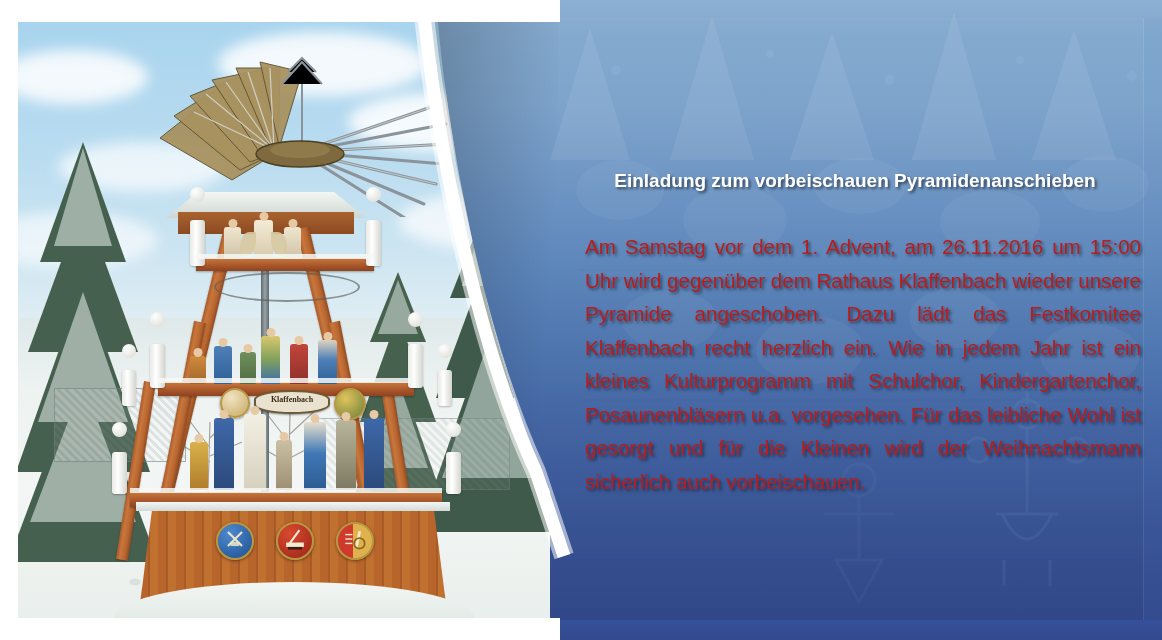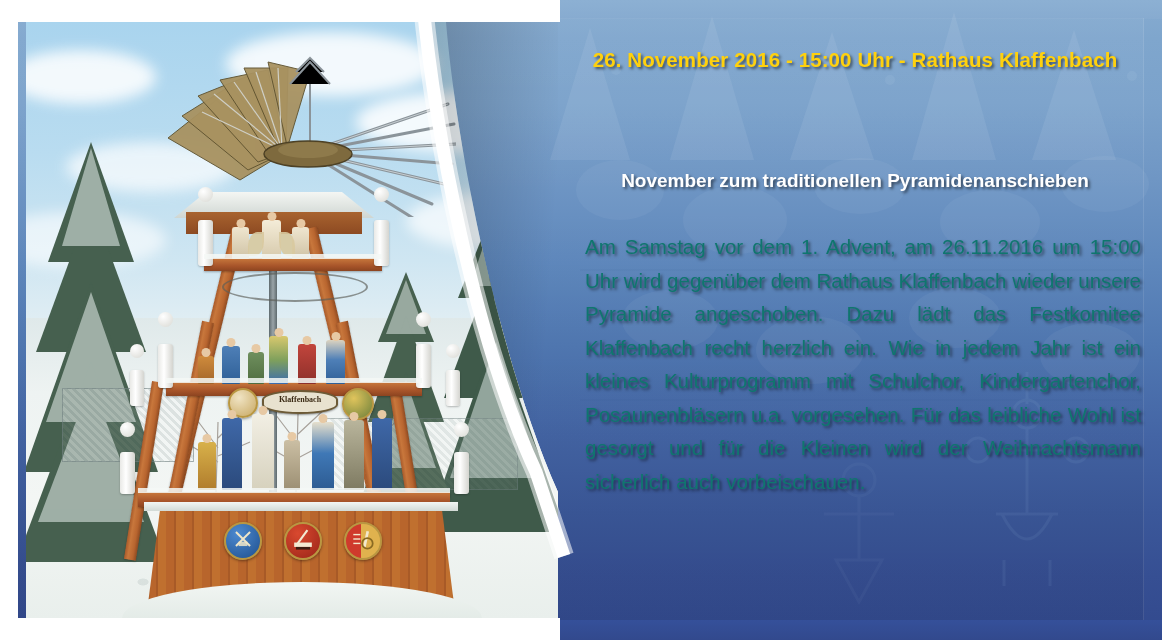--- a/index.html
+++ b/index.html
@@ -50,21 +50,20 @@
   .wm-mid{left:560px;top:150px;width:602px;height:290px;opacity:.085;}
   .wm-fig{right:40px;bottom:46px;width:190px;height:230px;opacity:.10;}
   .wm-fig2{right:228px;bottom:30px;width:150px;height:160px;opacity:.055;}
 
   
   .photo-wrap{
     position:absolute;left:18px;top:22px;width:532px;height:596px;
     overflow:hidden;
     -webkit-clip-path:path("M0,0 L420,0 C430,120 470,330 532,470 L532,596 L0,596 Z");
             clip-path:path("M0,0 L420,0 C430,120 470,330 532,470 L532,596 L0,596 Z");
-            margin-left:8px;
   }
   .photo{
     position:absolute;left:0;top:0;width:532px;height:596px;
     background:
       linear-gradient(180deg,#a9d4ee 0%,#b9dcf0 22%,#cfe6f2 40%,#e8f1f4 55%,#f2f5f5 68%,#eef3f4 100%);
     overflow:hidden;
   }
   
   .cloud{position:absolute;background:#ffffff;border-radius:50%;filter:blur(7px);opacity:.85;}
   
@@ -131,21 +130,21 @@
     text-align:center;color:#ffd70f;font-weight:bold;font-size:35px;letter-spacing:.2px;
     text-shadow:3px 3px 4px rgba(0,0,0,.6);white-space:nowrap;
   }
   .subtitle{
     position:absolute;left:0;top:170px;width:578px;
     text-align:center;color:#ffffff;font-weight:bold;font-size:19px;
     text-shadow:2px 2px 3px rgba(0,0,0,.55);white-space:nowrap;
   }
   .body-copy{
     position:absolute;left:19px;top:230px;width:556px;
-    color:#0f766e;font-size:20.5px;line-height:33.5px;text-align:justify;
+    color:#b91c1c;font-size:20.5px;line-height:33.5px;text-align:justify;
     text-shadow:2px 2px 3px rgba(0,0,0,.5);
   }
   .signature{
     position:absolute;left:19px;top:548px;width:556px;
     color:#ffffff;font-weight:bold;font-style:italic;font-size:20.5px;
     text-shadow:2px 2px 3px rgba(0,0,0,.55);
   }
 </style>
 </head>
 <body>
@@ -480,18 +479,17 @@
       <path d="M404 -6 C416 128 456 338 518 472 L546 556" stroke="#ffffff" stroke-width="13" fill="none" stroke-linecap="butt"></path>
       <path d="M404 -6 C416 128 456 338 518 472 L546 556" stroke="rgba(255,255,255,.55)" stroke-width="20" fill="none"></path>
     </svg>
   </div>
 
   <div style="position:absolute;left:0;top:0;width:18px;height:640px;background:#fff;"></div>
   <div style="position:absolute;left:0;top:0;width:560px;height:22px;background:#fff;"></div>
   <div style="position:absolute;left:0;top:618px;width:560px;height:22px;background:#fff;"></div>
 
   <div class="txt-col">
-    <div class="kicker">26. November 2016 - 15:00 Uhr - Rathaus Klaffenbach</div>
-    <div class="subtitle">November zum traditionellen Pyramidenanschieben</div>
+    <div class="subtitle">Einladung zum vorbeischauen Pyramidenanschieben</div>
     <div class="body-copy">Am Samstag vor dem 1. Advent, am 26.11.2016 um 15:00 Uhr wird gegenüber dem Rathaus Klaffenbach wieder unsere Pyramide angeschoben. Dazu lädt das Festkomitee Klaffenbach recht herzlich ein. Wie in jedem Jahr ist ein kleines Kulturprogramm mit Schulchor, Kindergartenchor, Posaunenbläsern u.a. vorgesehen. Für das leibliche Wohl ist gesorgt und für die Kleinen wird der Weihnachtsmann sicherlich auch vorbeischauen.</div>
   </div>
 
 </div>
 
 </body></html>

